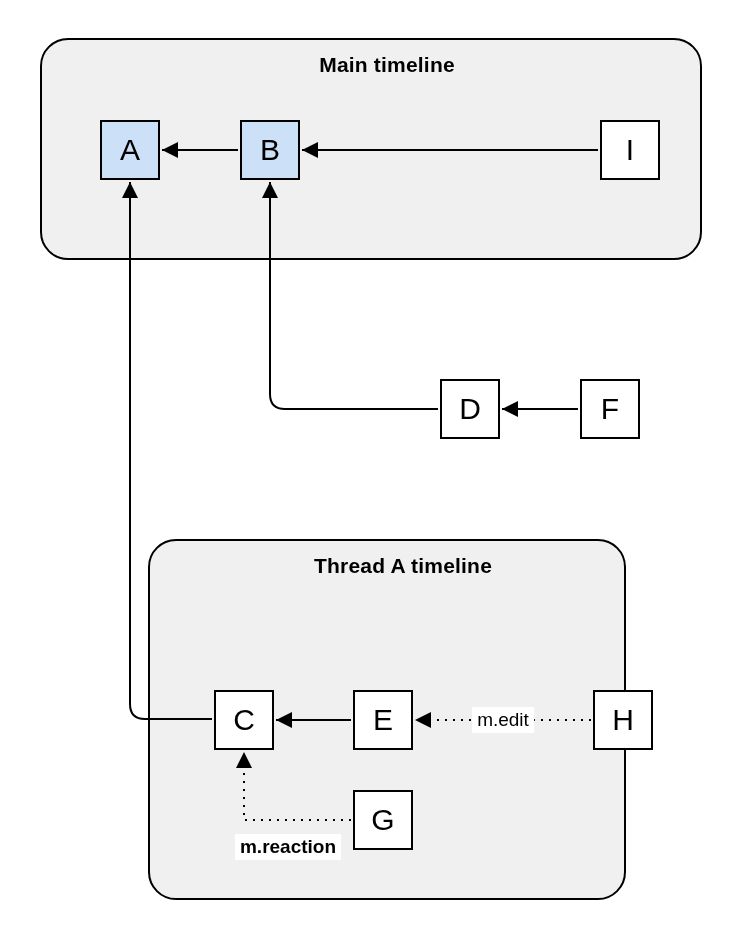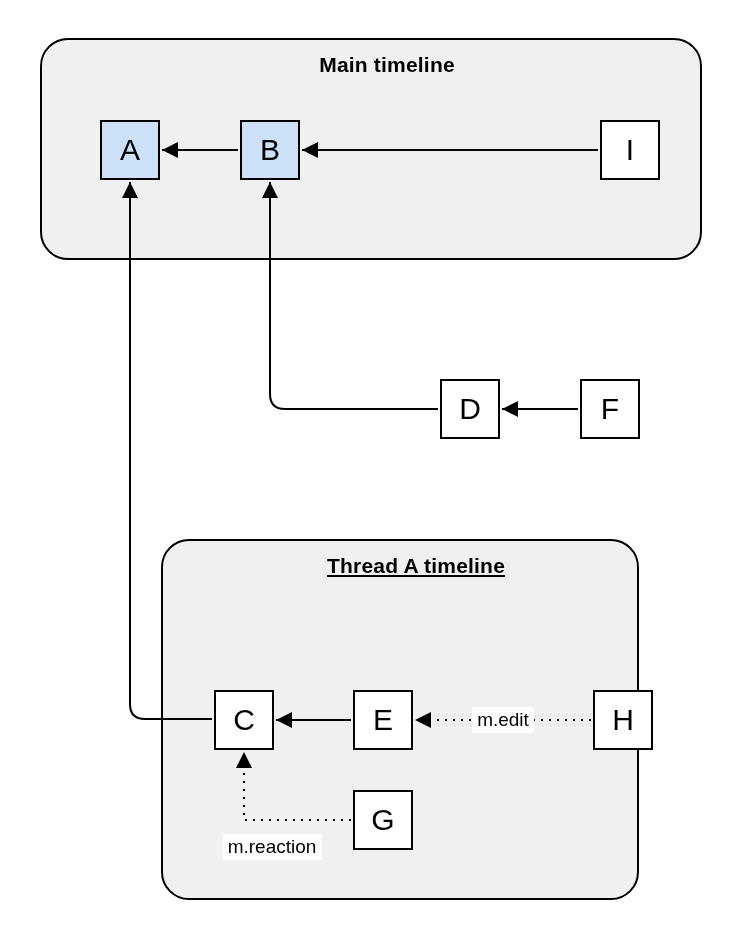--- a/index.html
+++ b/index.html
@@ -27,21 +27,21 @@
     width: 100%;
     text-align: center;
     padding-top: 13px;
     font-size: 21px;
     font-weight: bold;
     color: #000000;
     letter-spacing: 0.2px;
   }
   #group-main     { left: 40px;  top: 38px;  width: 662px; height: 222px; }
   #group-thread-b { left: 382px; top: 301px; width: 318px; height: 218px; }
-  #group-thread-a { left: 161px; top: 539px; width: 478px; height: 361px; text-decoration: underline; }
+  #group-thread-a { left: 148px; top: 539px; width: 478px; height: 361px; }
 
   .edges {
     position: absolute;
     left: 0; top: 0;
     width: 756px;
     height: 942px;
     pointer-events: none;
   }
   .edge {
     fill: none;
@@ -80,21 +80,21 @@
   .edge-label {
     position: absolute;
     transform: translate(-50%, -50%);
     background: #ffffff;
     padding: 2px 5px;
     font-size: 19px;
     color: #000000;
     white-space: nowrap;
   }
   #label-m-edit     { left: 503px; top: 720px; }
-  #label-m-reaction { left: 272px; top: 847px; }
+  #label-m-reaction { left: 288px; top: 847px; font-weight: bold; }
 </style>
 </head>
 <body>
 
 <div class="canvas">
 
   <div class="group" id="group-main">
     <div class="group-title">Main timeline</div>
   </div>
 

